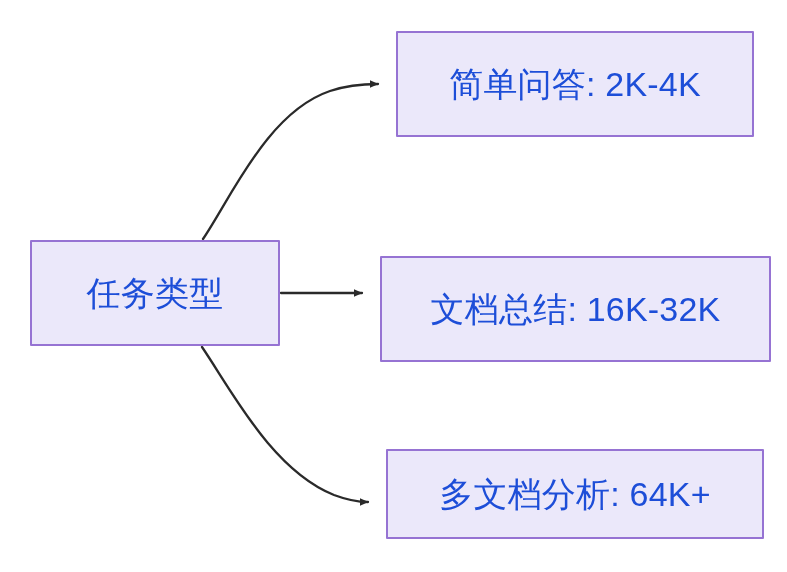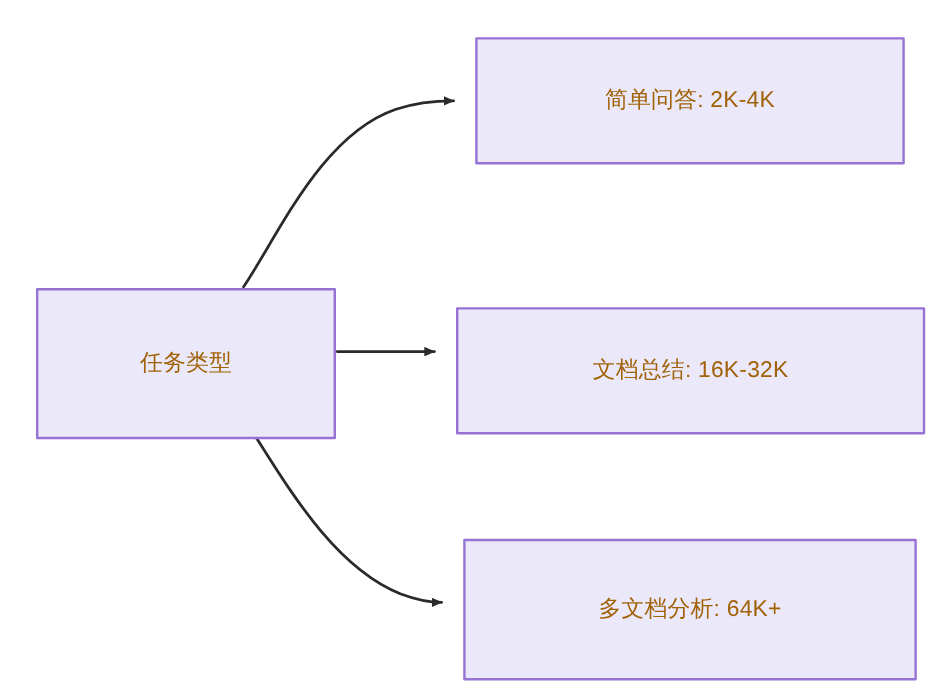--- a/index.html
+++ b/index.html
@@ -33,52 +33,52 @@
     box-sizing: border-box;
     background: #ebe8fa;
     border: 2px solid #9673d3;
     border-radius: 1px;
     display: flex;
     align-items: center;
     justify-content: center;
     z-index: 2;
   }
   .node-label {
-    color: #a16207;
-    font-size: 19px;
+    color: #1d4ed8;
+    font-size: 34px;
     line-height: 1.2;
     font-weight: 400;
     white-space: nowrap;
     letter-spacing: 0.2px;
     text-align: center;
   }
   #node-source {
     left: 30px;
     top: 240px;
     width: 250px;
-    height: 126px;
+    height: 106px;
     justify-content: center;
   }
   #node-target-0 {
     left: 396px;
     top: 31px;
     width: 358px;
     height: 106px;
   }
   #node-target-1 {
     left: 380px;
     top: 256px;
     width: 391px;
     height: 106px;
   }
   #node-target-2 {
     left: 386px;
     top: 449px;
     width: 378px;
-    height: 118px;
+    height: 90px;
   }
 </style>
 </head>
 <body>
 
 <div id="diagram-canvas">
 
   <svg id="edge-layer" viewBox="0 0 787 572" width="787" height="572" xmlns="http://www.w3.org/2000/svg">
     <defs>
       <marker id="arrowhead" markerWidth="9" markerHeight="8" refX="8.4" refY="4" orient="auto" markerUnits="userSpaceOnUse">

